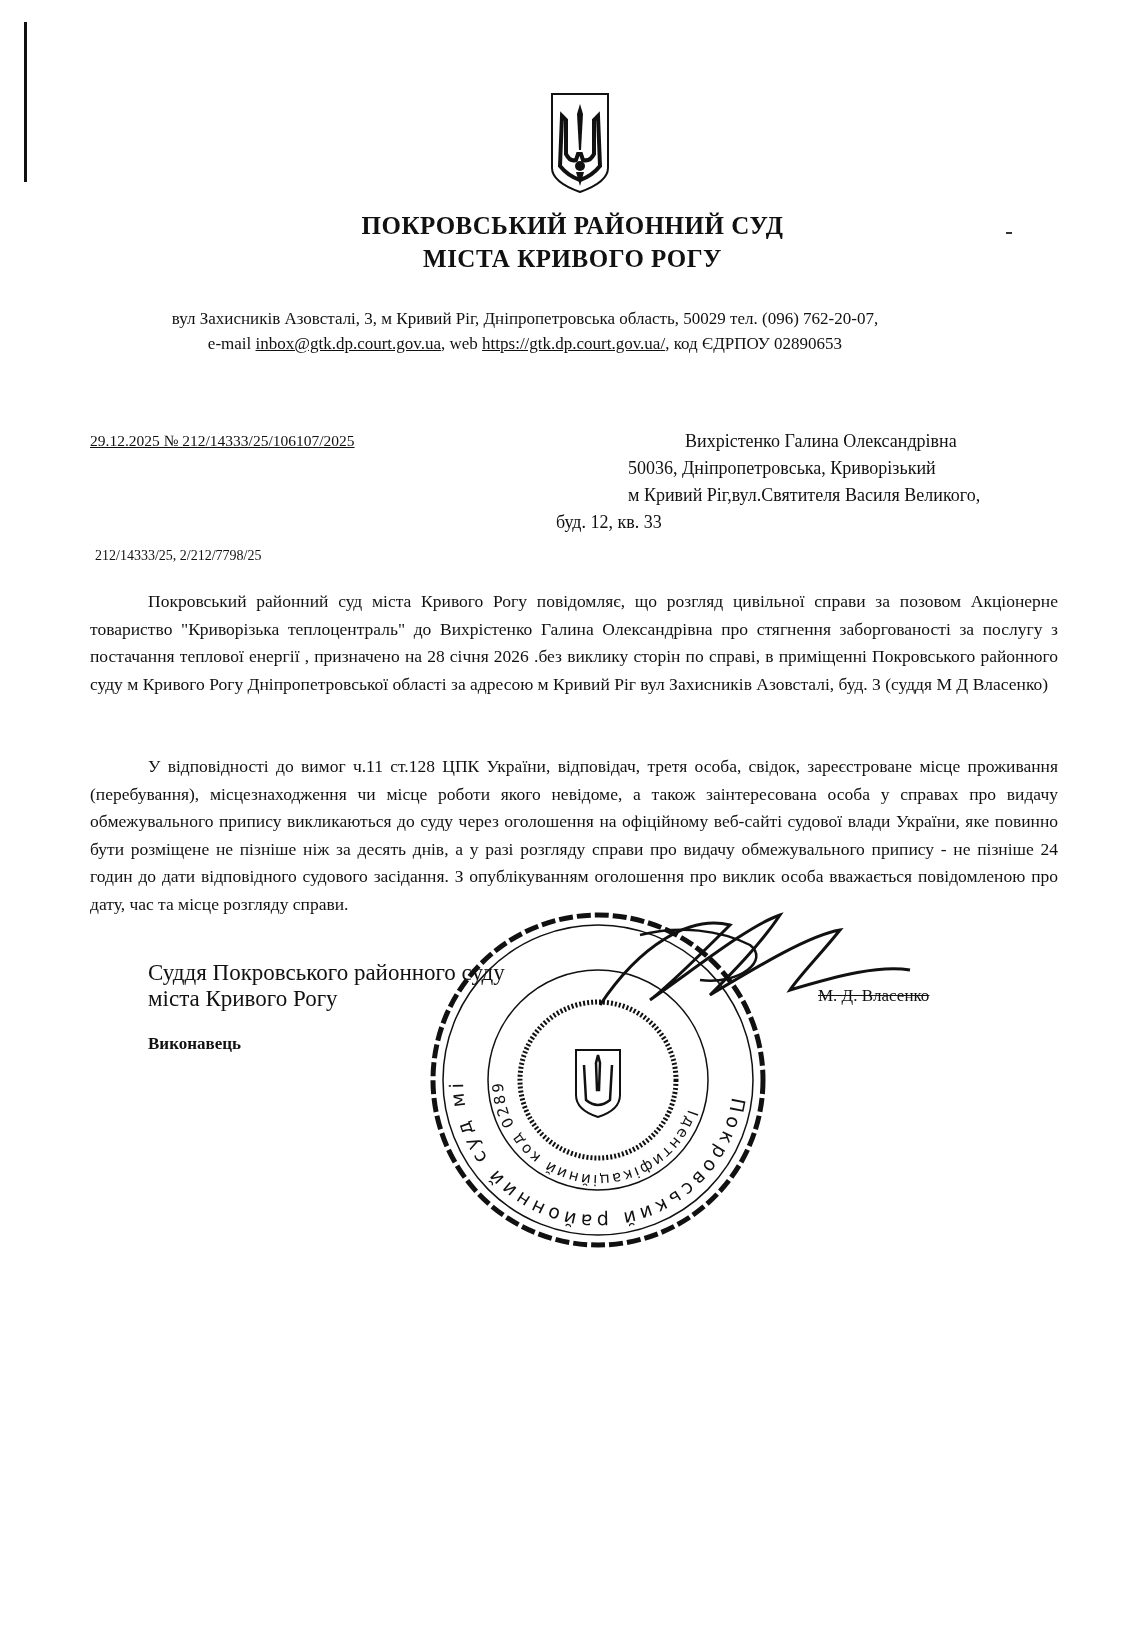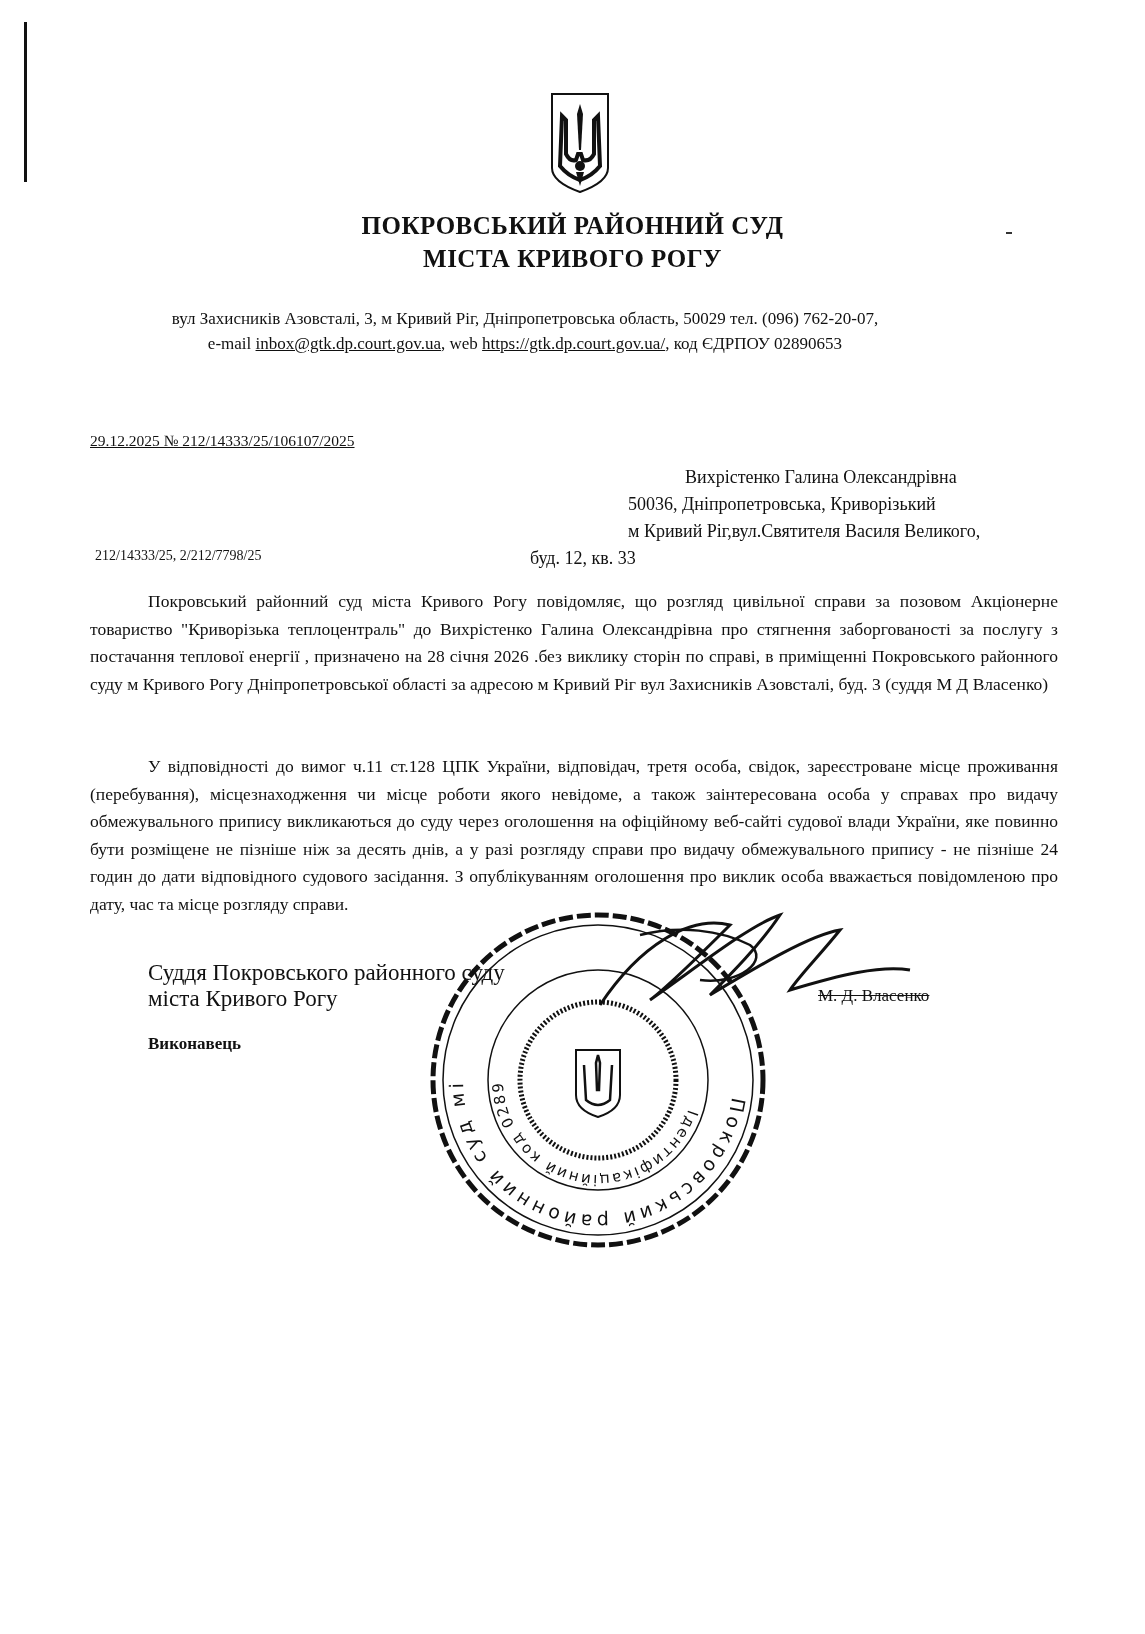--- a/index.html
+++ b/index.html
@@ -10,25 +10,25 @@
   .court-title { position: absolute; left: 0; width: 1145px; text-align: center; font-weight: bold;
                  font-size: 25px; letter-spacing: 0.5px; }
   .t1 { top: 212px; }
   .t2 { top: 245px; }
   .dash-mark { position: absolute; left: 1006px; top: 232px; width: 6px; height: 2px; background: #333; }
   .addr { position: absolute; left: 0; width: 1050px; text-align: center; font-size: 17px; line-height: 25px; }
   .a1 { top: 306px; }
   .a2 { top: 331px; }
   .u { text-decoration: underline; }
   .outno { position: absolute; left: 90px; top: 432px; font-size: 15.5px; text-decoration: underline; }
-  .recipient { position: absolute; font-size: 18px; line-height: 27px; white-space: nowrap; margin-top: 36px; }
+  .recipient { position: absolute; font-size: 18px; line-height: 27px; white-space: nowrap; }
   .r1 { left: 685px; top: 428px; }
   .r2 { left: 628px; top: 455px; }
   .r3 { left: 628px; top: 482px; }
-  .r4 { left: 530px; top: 509px; text-align: center; }
+  .r4 { left: 556px; top: 509px; text-align: center; }
   .caseno { position: absolute; left: 95px; top: 548px; font-size: 14px; }
   .body-text { position: absolute; left: 90px; width: 968px; font-size: 17.5px; line-height: 27.5px;
                text-align: justify; }
   .p1 { top: 588px; }
   .p2 { top: 753px; }
   .body-text p { margin: 0; text-indent: 58px; }
   .sig-role { position: absolute; left: 148px; top: 960px; font-size: 23px; line-height: 26px; }
   .sig-name { position: absolute; left: 818px; top: 986px; font-size: 17px; text-decoration: line-through; }
   .executor { position: absolute; left: 148px; top: 1034px; font-size: 17px; font-weight: bold; }
   .stamp { position: absolute; left: 418px; top: 905px; width: 360px; height: 350px; }

